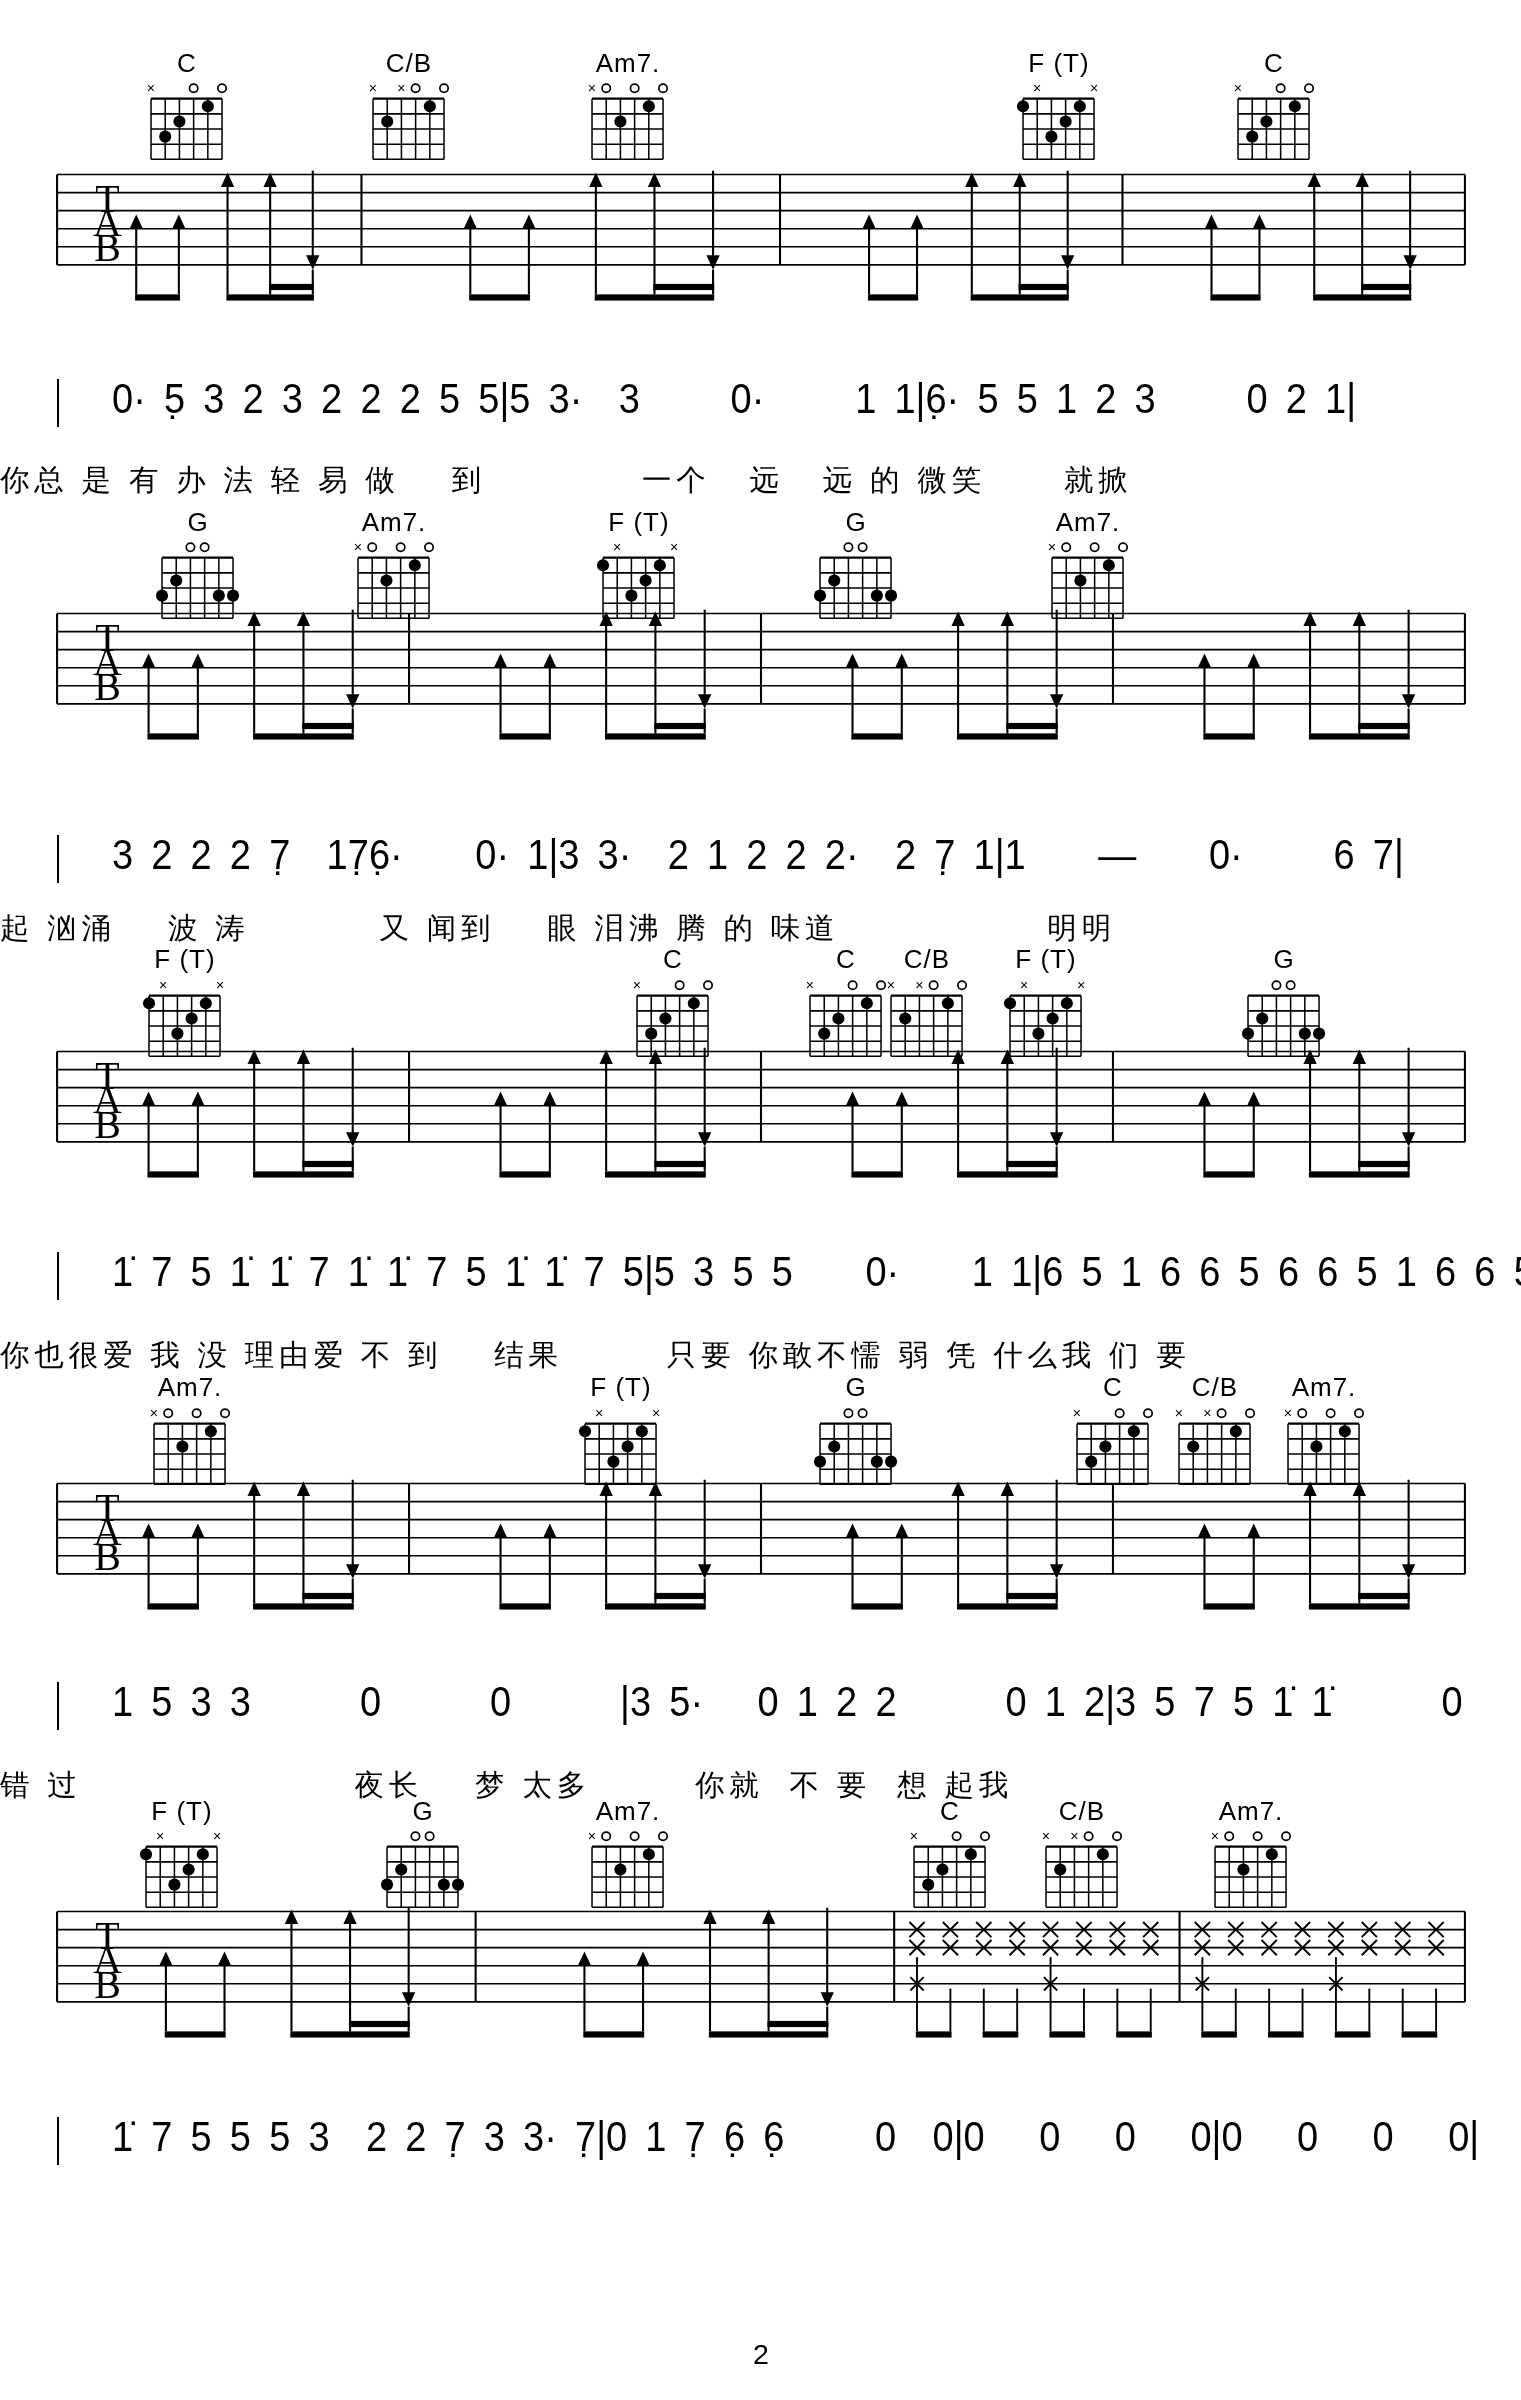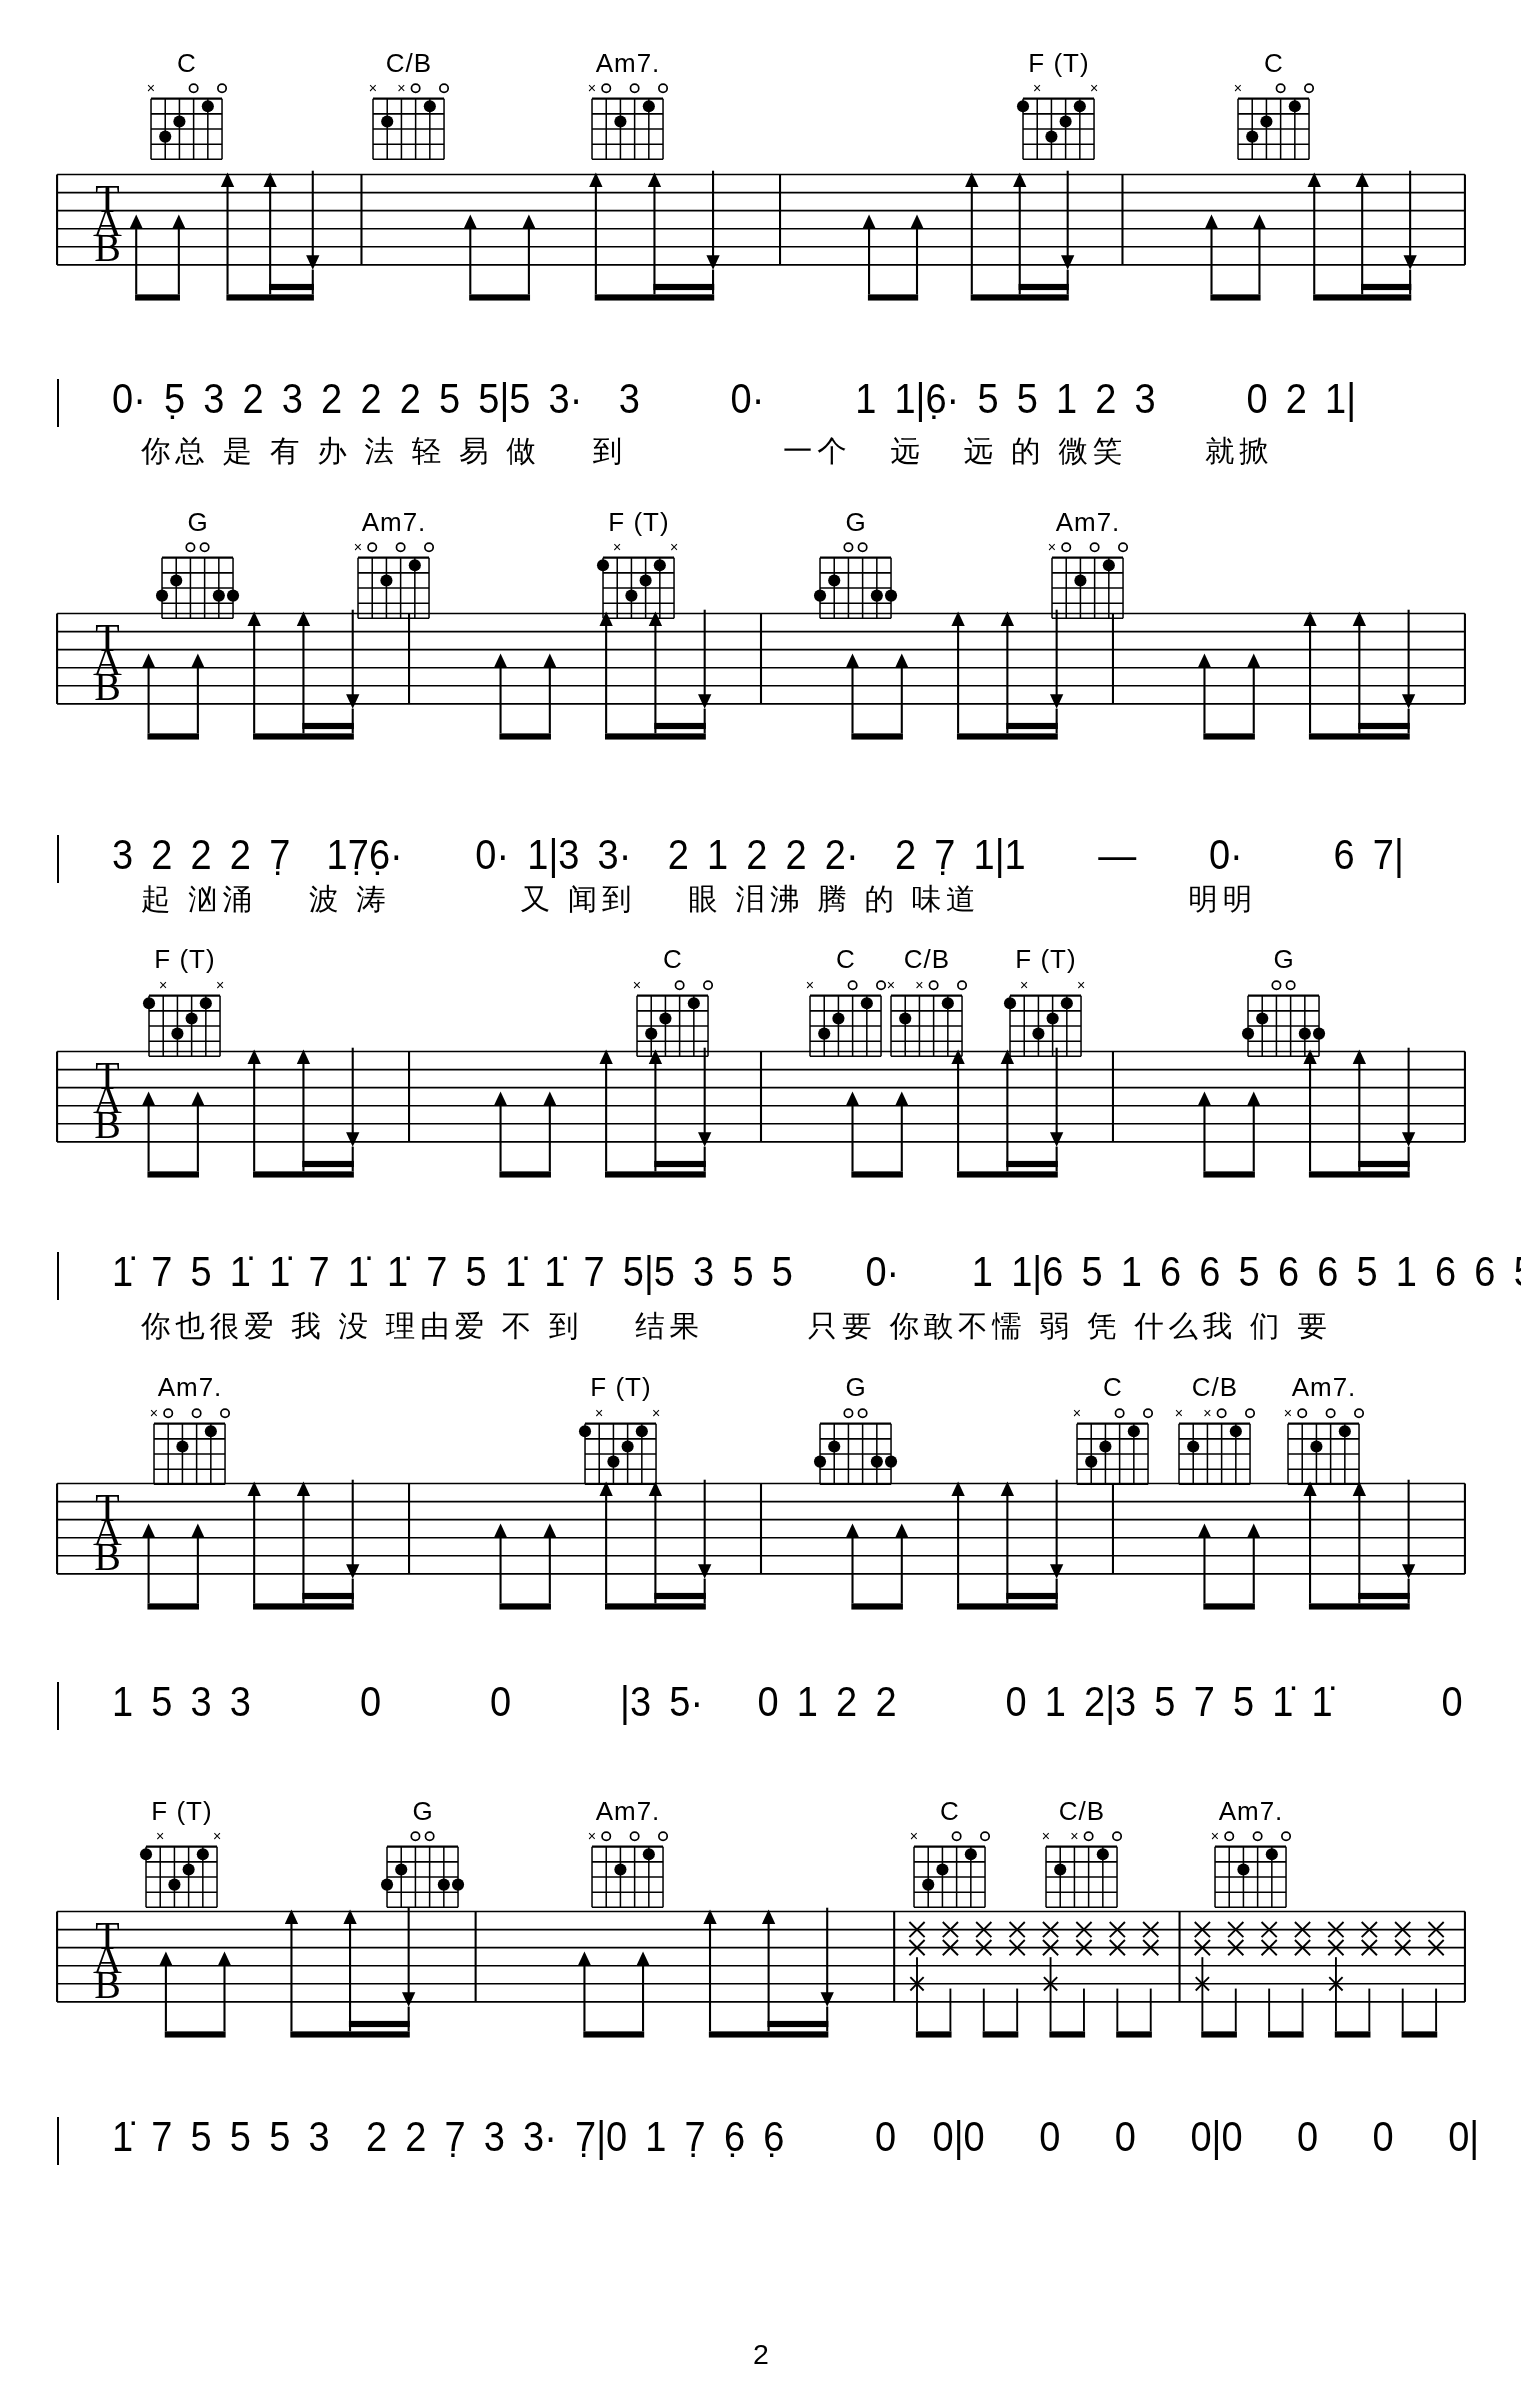--- a/index.html
+++ b/index.html
@@ -12,22 +12,22 @@
     white-space:nowrap;transform:translateX(-50%);
   }
   .chord-svg{position:absolute;transform:translateX(-50%);}
   .tab-svg{position:absolute;left:0;}
   .notes-line{
     position:absolute;left:0;width:1522px;padding-left:112px;box-sizing:border-box;
     font-size:38px;line-height:1;white-space:pre;letter-spacing:0px;word-spacing:7.6px;
     transform:scaleY(1.12);transform-origin:left top;font-weight:500;
   }
   .lyrics-line{
-    position:absolute;left:0;width:1356px;padding-left:141px;box-sizing:border-box;
-    font-size:29.5px;line-height:1;white-space:pre;letter-spacing:4.8px;font-weight:500;
+    position:absolute;left:0;width:1356px;box-sizing:border-box;
+    font-size:29.5px;line-height:1;white-space:pre;letter-spacing:4.8px;font-weight:500;margin-top:29px;
   }
   .vline-left{position:absolute;left:57px;width:1.9px;background:#000;}
   .page-number{position:absolute;left:0;width:100%;text-align:center;font-size:28.5px;}
 </style>
 </head>
 <body>
 
 <div id="sheet">
   <div class="page-number" style="top:2338px">2</div>
 <div class="chord-label" style="left: 187px; top: 48px;">C</div>
@@ -1022,16 +1022,17 @@
     <div class="notes-line" style="top: 377px;">0· 5̣ 3 2 3 2 2 2 5 5|5 3·  3     0·     1 1|6̣· 5 5 1 2 3     0 2 1|</div>
     <div class="lyrics-line" style="top: 436px;">你总 是 有 办 法 轻 易 做    到            一个   远   远 的 微笑      就掀</div>
     <div class="vline-left" style="top: 835px; height: 48px;"></div>
     <div class="notes-line" style="top: 833px;">3 2 2 2 7̣  17̣6̣·    0· 1|3 3·  2 1 2 2 2·  2 7̣ 1|1    —    0·     6 7|</div>
     <div class="lyrics-line" style="top: 884px;">起 汹涌    波 涛          又 闻到    眼 泪沸 腾 的 味道                明明</div>
     <div class="vline-left" style="top: 1252px; height: 48px;"></div>
     <div class="notes-line" style="top: 1250px;">1̇ 7 5 1̇ 1̇ 7 1̇ 1̇ 7 5 1̇ 1̇ 7 5|5 3 5 5    0·    1 1|6 5 1 6 6 5 6 6 5 1 6 6 5 1|</div>
     <div class="lyrics-line" style="top: 1311px;">你也很爱 我 没 理由爱 不 到    结果        只要 你敢不懦 弱 凭 什么我 们 要</div>
     <div class="vline-left" style="top: 1682px; height: 48px;"></div>
     <div class="notes-line" style="top: 1680px;">1 5 3 3      0      0      |3 5·   0 1 2 2      0 1 2|3 5 7 5 1̇ 1̇      0      |</div>
+    <div class="lyrics-line" style="top: 1741px;">错 过                     夜长    梦 太多        你就  不 要  想 起我</div>
     <div class="vline-left" style="top: 2117px; height: 48px;"></div>
     <div class="notes-line" style="top: 2115px;">1̇ 7 5 5 5 3  2 2 7̣ 3 3· 7̣|0 1 7̣ 6̣ 6̣     0  0|0   0   0   0|0   0   0   0|</div>
   </div>
 
 
 </body></html>

